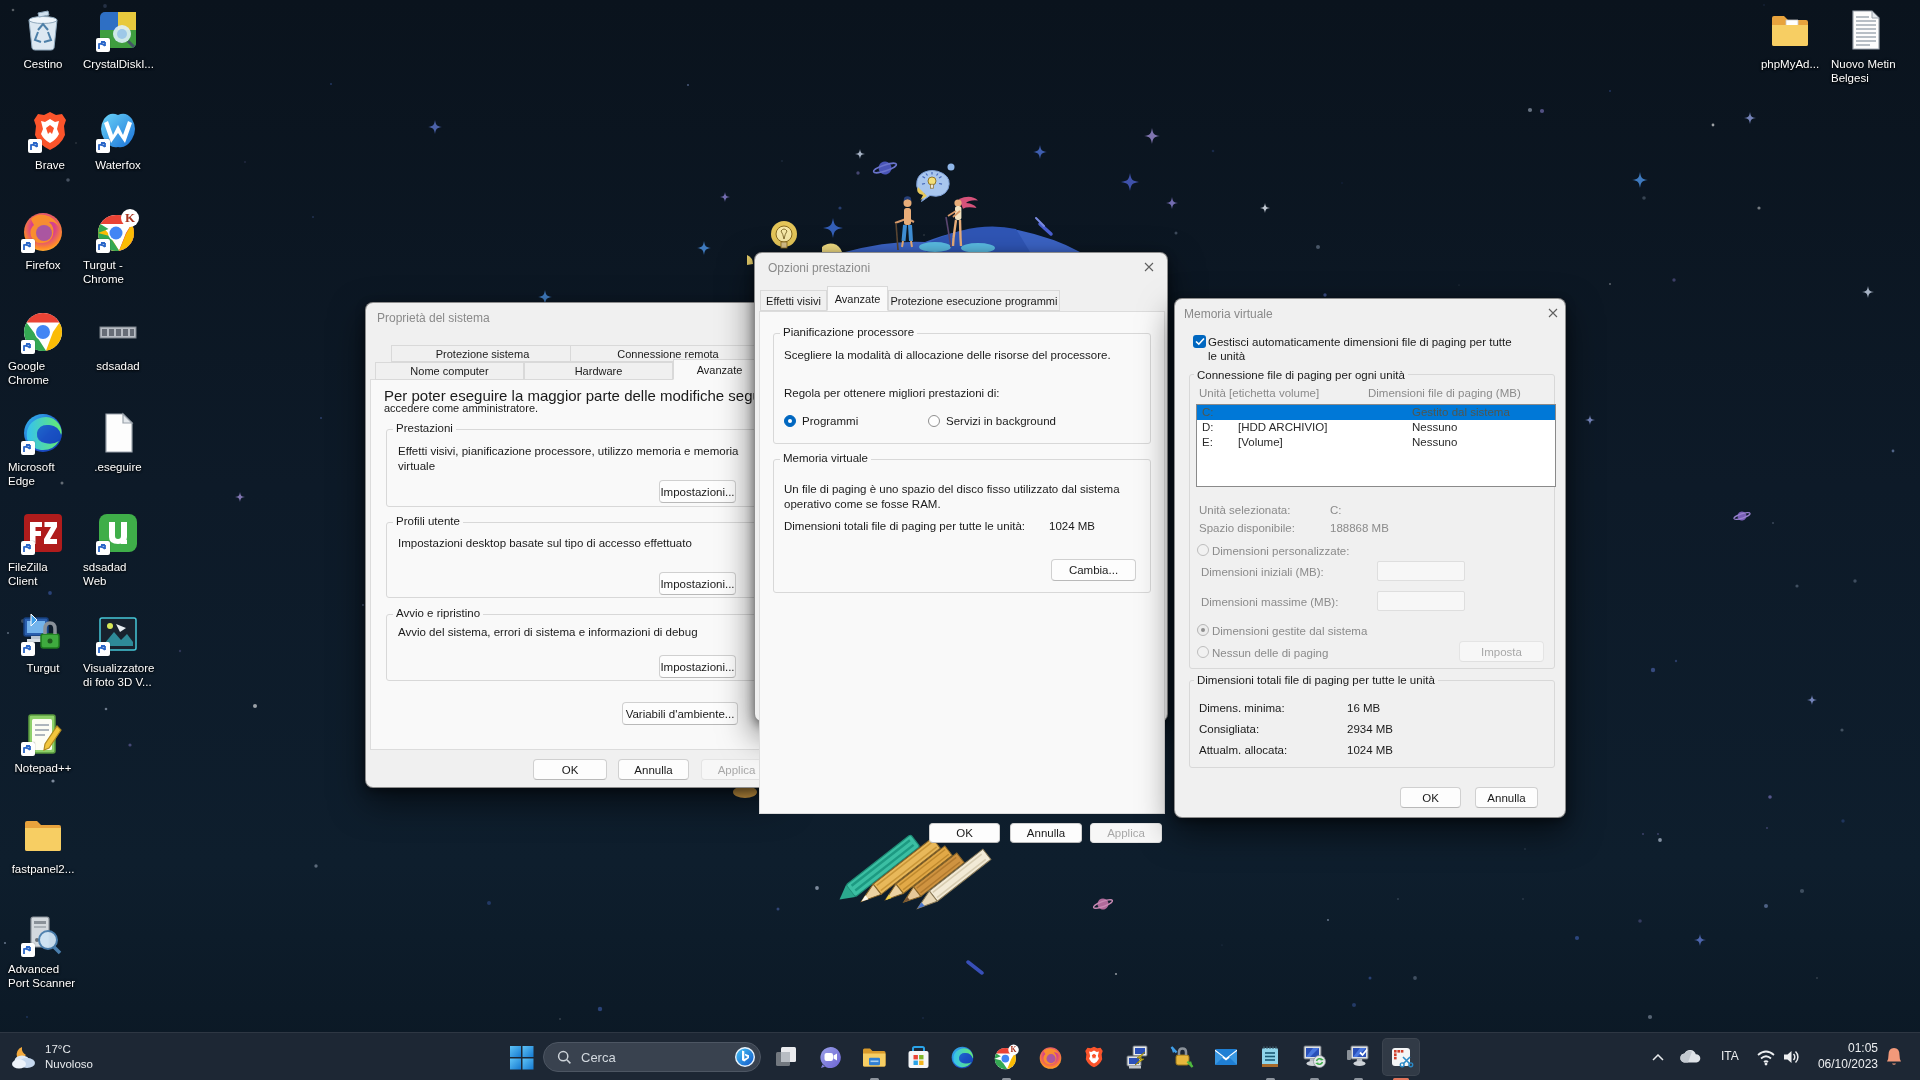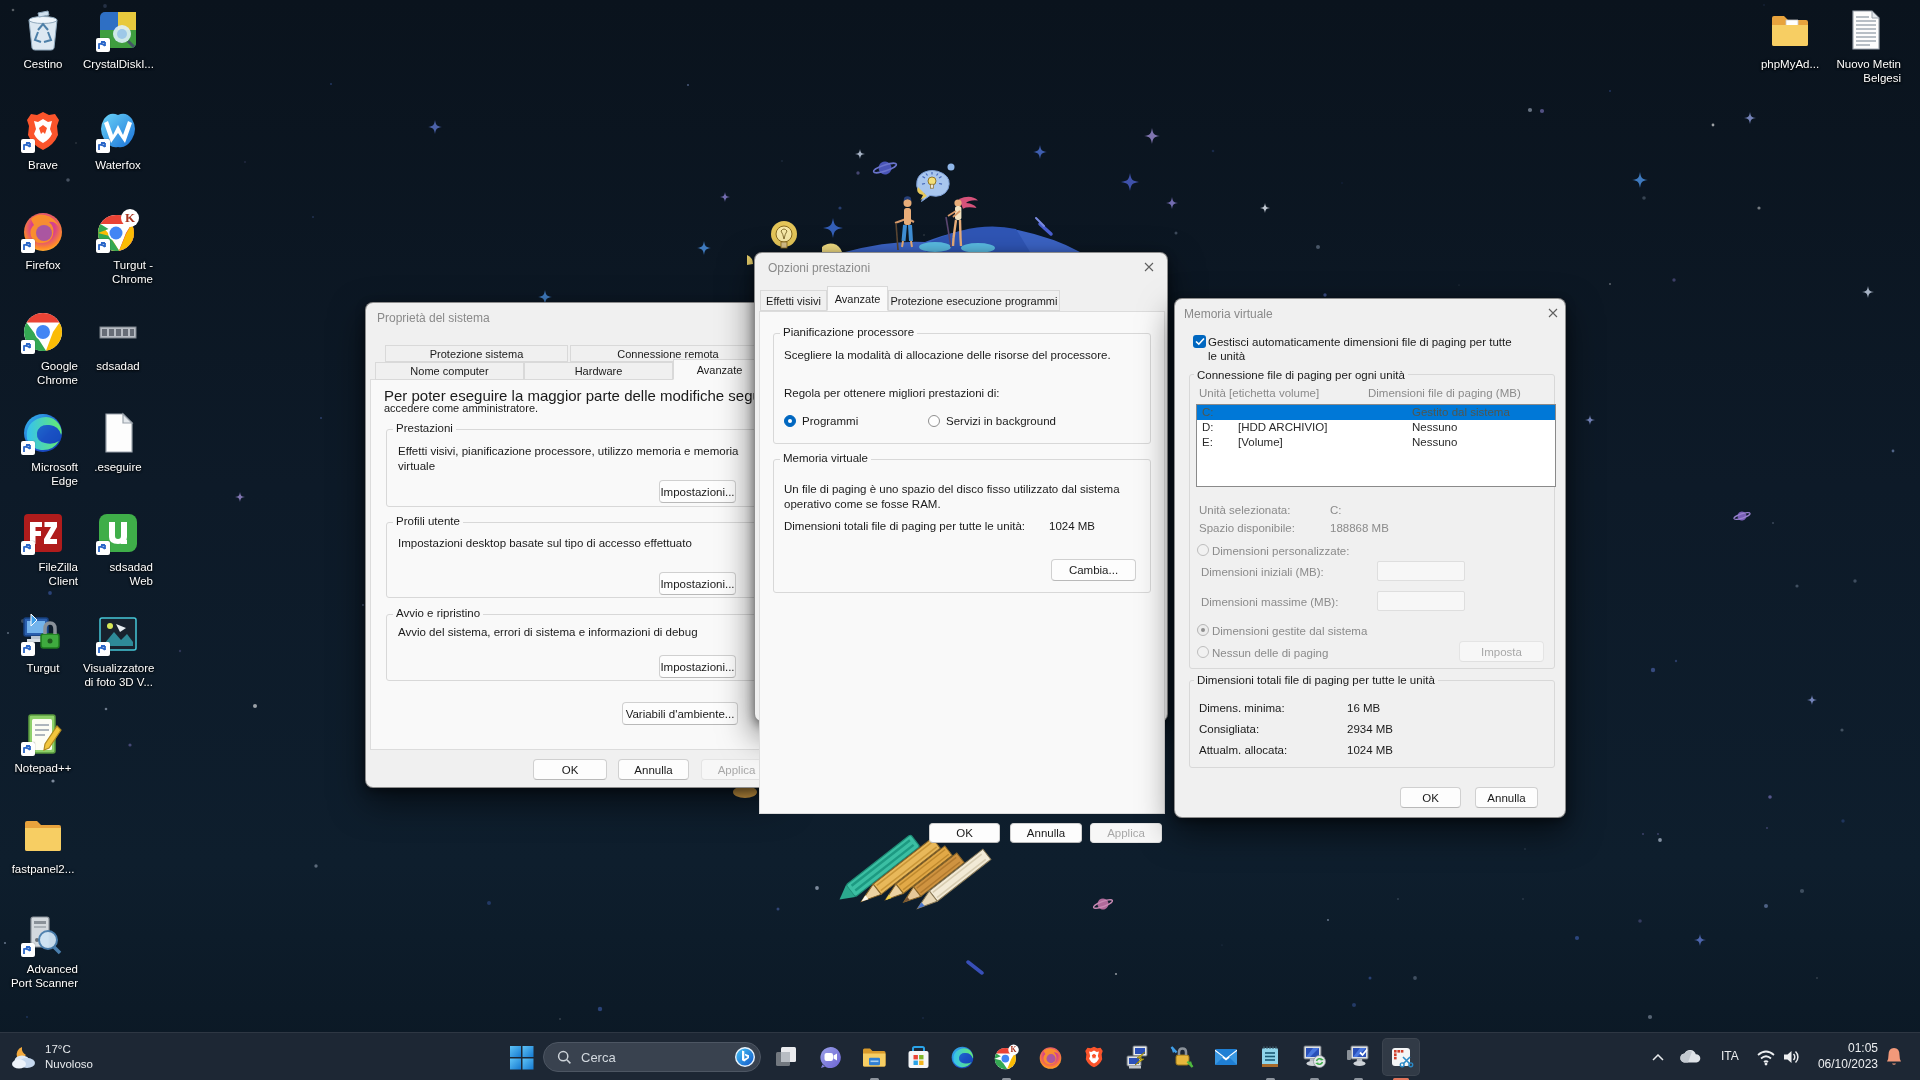--- a/index.html
+++ b/index.html
@@ -2,21 +2,21 @@
 <html><head>
 <meta charset="utf-8">
 <style>
 *{margin:0;padding:0;box-sizing:border-box}
 html,body{width:1920px;height:1080px;overflow:hidden}
 body{font-family:"Liberation Sans","DejaVu Sans",sans-serif;position:relative;background:#0c1520;-webkit-font-smoothing:antialiased}
 #wallpaper{position:absolute;left:0;top:0;z-index:0}
 
 .dicon{position:absolute;width:84px;display:flex;flex-direction:column;align-items:center;z-index:1;cursor:default}
 .dicon .ic{width:46px;height:46px;position:relative;display:flex;align-items:center;justify-content:center}
-.dicon .lbl{margin-top:4px;font-size:11.5px;line-height:14px;color:#fff;text-align:right;text-shadow:0 1px 2px rgba(0,0,0,.9),0 0 3px rgba(0,0,0,.8);max-width:70px}
+.dicon .lbl{margin-top:4px;font-size:11.5px;line-height:14px;color:#fff;text-align:left;text-shadow:0 1px 2px rgba(0,0,0,.9),0 0 3px rgba(0,0,0,.8);max-width:70px}
 .shortcut-arrow{position:absolute;left:1px;bottom:1px;width:14px;height:14px;background:#fff;border-radius:2px;box-shadow:0 0 1px rgba(0,0,0,.6)}
 .shortcut-arrow svg{position:absolute;left:1px;top:1px}
 
 .dlg{position:absolute;background:#f0f0f0;border:1px solid rgba(60,60,60,.55);border-radius:8px;box-shadow:0 14px 34px rgba(0,0,0,.55),0 3px 10px rgba(0,0,0,.4);font-size:11.5px;color:#1a1a1a}
 .dlg-title{position:absolute;color:#8a8a8a;font-size:12px;white-space:nowrap}
 .dlg-close{position:absolute;width:16px;height:16px;color:#5f5f5f;font-size:13px;line-height:16px;text-align:center}
 .pane{position:absolute;background:#f9f9f9;border:1px solid #dcdcdc}
 .tab{position:absolute;background:#f0f0f0;border:1px solid #d9d9d9;text-align:center;font-size:11px;color:#1a1a1a;white-space:nowrap;overflow:hidden;display:flex;align-items:center;justify-content:center;z-index:1}
 .tab.active{background:#f9f9f9;border-bottom:1px solid #f9f9f9;z-index:3}
 .grp{position:absolute;border:1px solid #d8d8d8;border-radius:3px}
@@ -356,21 +356,21 @@
   </svg>
   <span class="shortcut-arrow">
           <svg width="12" height="12" viewBox="0 0 12 12">
             <path d="M2 10 L2 5 Q6 4 8 7 M8 7 L8 3 M8 3 L4 3" fill="none" stroke="#2a66c8" stroke-width="1.8"></path>
           </svg>
         </span>
       </div>
   <div class="lbl">CrystalDiskI...</div>
 </div>
 
-<div class="dicon" style="left:1px;top:108px">
+<div class="dicon" style="left:8px;top:108px">
   <div class="ic">
         <svg width="44" height="44" viewBox="0 0 44 44">
     <path d="M22 3 L28 6 L34 5 L38 11 L36 17 L37 26 Q33 36 22 41 Q11 36 7 26 L8 17 L6 11 L10 5 L16 6 Z" fill="#fb542b"></path>
     <path d="M22 10 L27 13 L31 12 L29 20 L31 25 Q28 31 22 34 Q16 31 13 25 L15 20 L13 12 L17 13 Z" fill="#fff"></path>
     <path d="M22 16 L26 19 L24 25 L22 23 L20 25 L18 19 Z" fill="#fb542b"></path>
   </svg>
   <span class="shortcut-arrow">
           <svg width="12" height="12" viewBox="0 0 12 12">
             <path d="M2 10 L2 5 Q6 4 8 7 M8 7 L8 3 M8 3 L4 3" fill="none" stroke="#2a66c8" stroke-width="1.8"></path>
           </svg>
@@ -671,21 +671,21 @@
     </g>
   </svg>
       </div>
   <div class="lbl">Nuovo Metin Belgesi</div>
 </div>
 
 </div>
 
 <div class="dlg" id="dlg-sysprops" style="left:365px;top:302px;width:414px;height:486px;z-index:2">
   <div class="dlg-title" style="left:11px;top:8px">Proprietà del sistema</div>
-  <div class="tab" style="left:19px;top:42px;width:183px;height:17px">Protezione sistema</div>
+  <div class="tab" style="left:25px;top:42px;width:183px;height:17px">Protezione sistema</div>
   <div class="tab" style="left:204px;top:42px;width:196px;height:17px">Connessione remota</div>
   <div class="tab" style="left:9px;top:59px;width:149px;height:18px">Nome computer</div>
   <div class="tab" style="left:158px;top:59px;width:149px;height:18px">Hardware</div>
   <div class="tab active" style="left:307px;top:56px;width:93px;height:21px">Avanzate</div>
   <div class="pane" style="left:4px;top:76px;width:406px;height:371px"></div>
   <div class="txt" style="left:18px;top:84px;font-size:15px">Per poter eseguire la maggior parte delle modifiche seguenti, è necessario</div>
   <div class="txt" style="left:18px;top:99px;font-size:11px">accedere come amministratore.</div>
 
   <div class="grp" style="left:20px;top:126px;width:376px;height:78px"></div>
   <div class="grp-label on-pane" style="left:27px;top:119px">Prestazioni</div>

